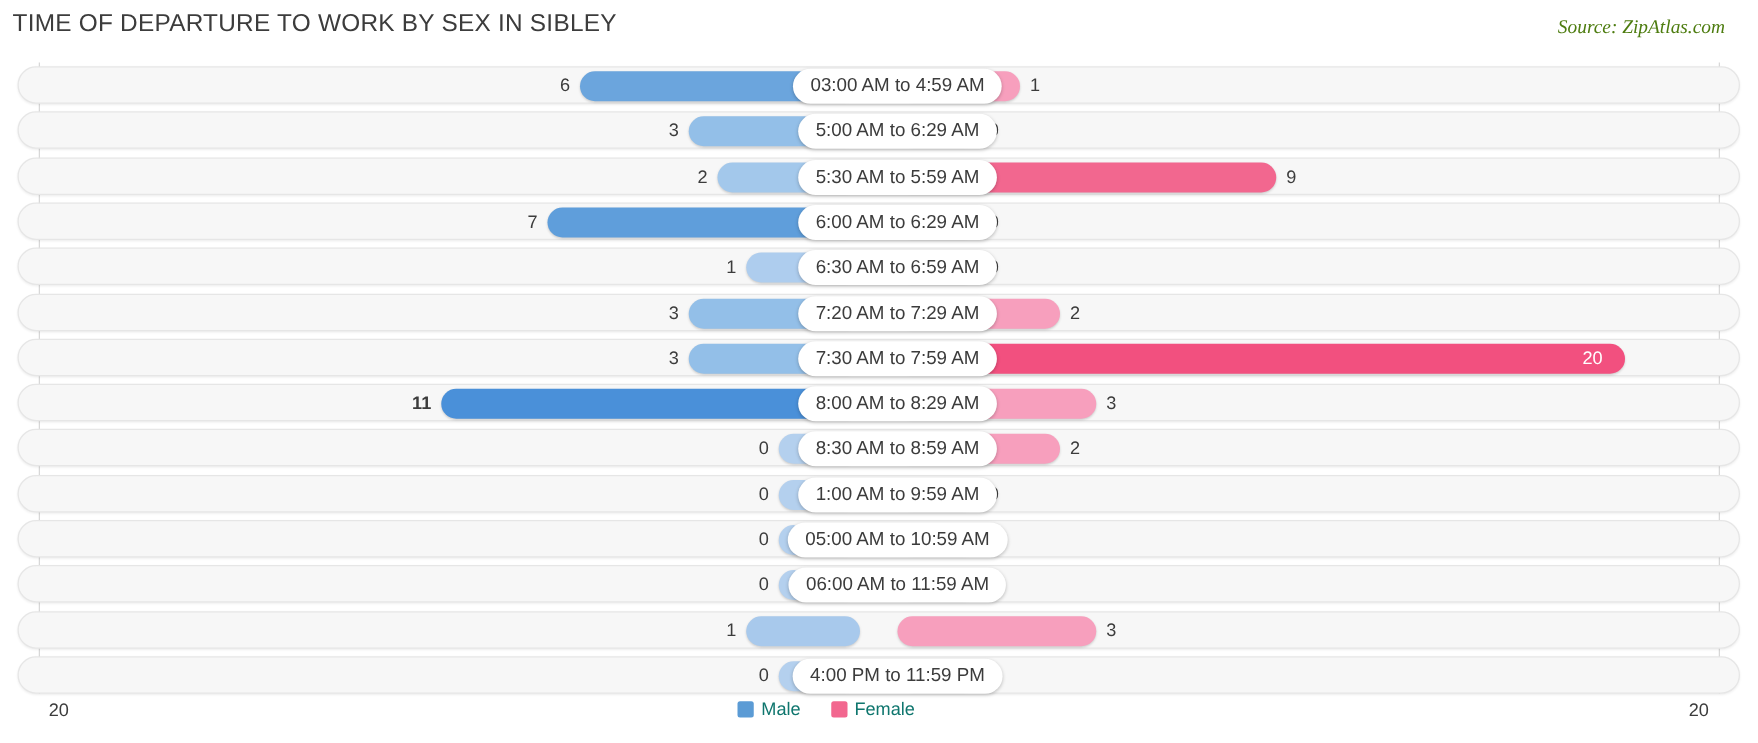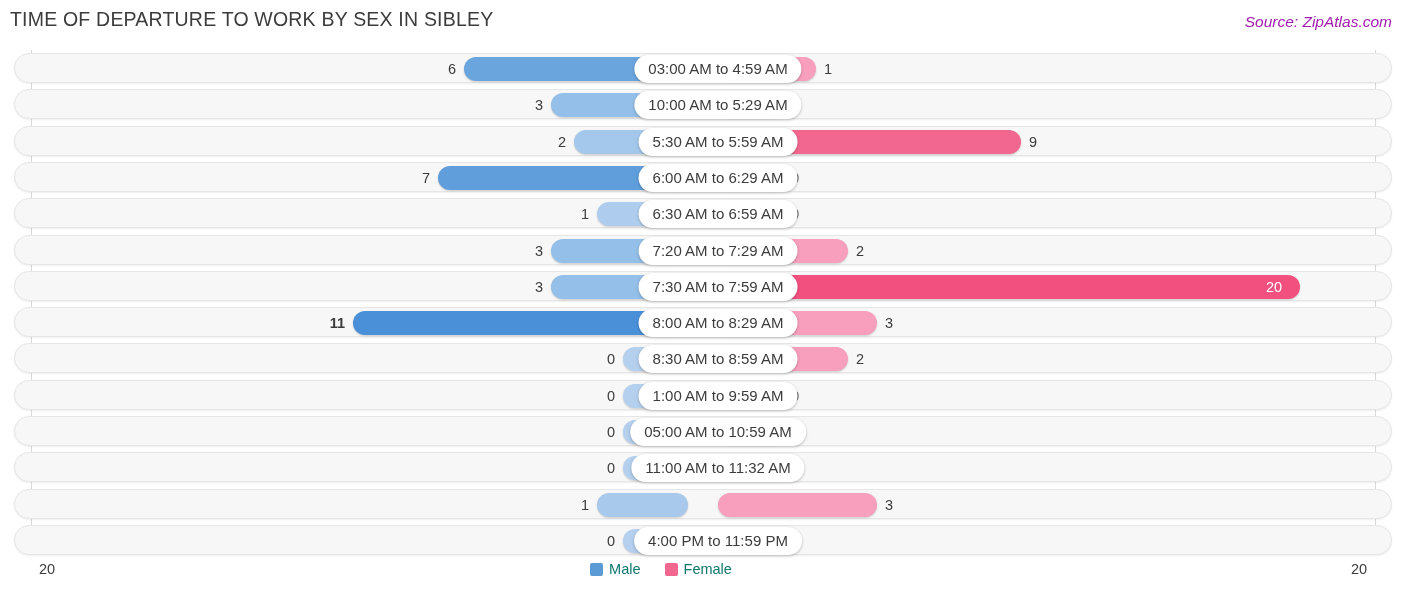--- a/index.html
+++ b/index.html
@@ -21,26 +21,26 @@
     position: absolute;
     left: 10px;
     top: 8px;
     font-size: 19.5px;
     letter-spacing: .2px;
     color: #3c3c3c;
     white-space: nowrap;
   }
   #source-note {
     position: absolute;
-    right: 14px;
+    right: 26px;
     top: 13px;
-    font-family: Liberation Sans, sans-serif;
+    font-family: Liberation Serif, serif;
     font-style: italic;
     font-size: 15.5px;
-    color: #a21caf;
+    color: #4d7c0f;
     white-space: nowrap;
   }
 
   
   #plot {
     position: absolute;
     left: 0;
     top: 50px;
     width: 1406px;
     height: 506px;
@@ -159,21 +159,21 @@
         <div class="bar-value val-male" style="right: 935px;">6</div>
         <div class="bar bar-female" style="width: 98px; background: rgb(247, 159, 189);"></div>
         <div class="bar-value val-female" style="left: 809px;">1</div>
         <div class="cat-pill">03:00 AM to 4:59 AM</div>
       </div>
       <div class="row" style="top: 39.3px;">
         <div class="bar bar-male" style="width: 137px; background: rgb(147, 191, 232);"></div>
         <div class="bar-value val-male" style="right: 848px;">3</div>
         <div class="bar bar-female" style="width: 65px; background: rgb(247, 159, 189);"></div>
         <div class="bar-value val-female" style="left: 776px;">0</div>
-        <div class="cat-pill">10:00 AM to 5:29 AM</div>
+        <div class="cat-pill">5:00 AM to 6:29 AM</div>
       </div>
       <div class="row" style="top: 75.6px;">
         <div class="bar bar-male" style="width: 114px; background: rgb(163, 200, 235);"></div>
         <div class="bar-value val-male" style="right: 825px;">2</div>
         <div class="bar bar-female" style="width: 303px; background: rgb(242, 103, 143);"></div>
         <div class="bar-value val-female" style="left: 1014px;">9</div>
         <div class="cat-pill">5:30 AM to 5:59 AM</div>
       </div>
       <div class="row" style="top: 111.9px;">
         <div class="bar bar-male" style="width: 250px; background: rgb(95, 158, 219);"></div>
@@ -229,21 +229,21 @@
         <div class="bar-value val-male" style="right: 776px;">0</div>
         <div class="bar bar-female" style="width: 65px; background: rgb(247, 159, 189);"></div>
         <div class="bar-value val-female" style="left: 776px;">0</div>
         <div class="cat-pill">05:00 AM to 10:59 AM</div>
       </div>
       <div class="row" style="top: 402.3px;">
         <div class="bar bar-male" style="width: 65px; background: rgb(180, 208, 238);"></div>
         <div class="bar-value val-male" style="right: 776px;">0</div>
         <div class="bar bar-female" style="width: 65px; background: rgb(247, 159, 189);"></div>
         <div class="bar-value val-female" style="left: 776px;">0</div>
-        <div class="cat-pill">11:00 AM to 11:32 AM</div>
+        <div class="cat-pill">06:00 AM to 11:59 AM</div>
       </div>
       <div class="row" style="top: 438.6px;">
         <div class="bar bar-male" style="width: 91px; background: rgb(168, 201, 236);"></div>
         <div class="bar-value val-male" style="right: 802px;">1</div>
         <div class="bar bar-female" style="width: 159px; background: rgb(247, 159, 189);"></div>
         <div class="bar-value val-female" style="left: 870px;">3</div>
       </div>
       <div class="row" style="top: 474.9px;">
         <div class="bar bar-male" style="width: 65px; background: rgb(180, 208, 238);"></div>
         <div class="bar-value val-male" style="right: 776px;">0</div>

